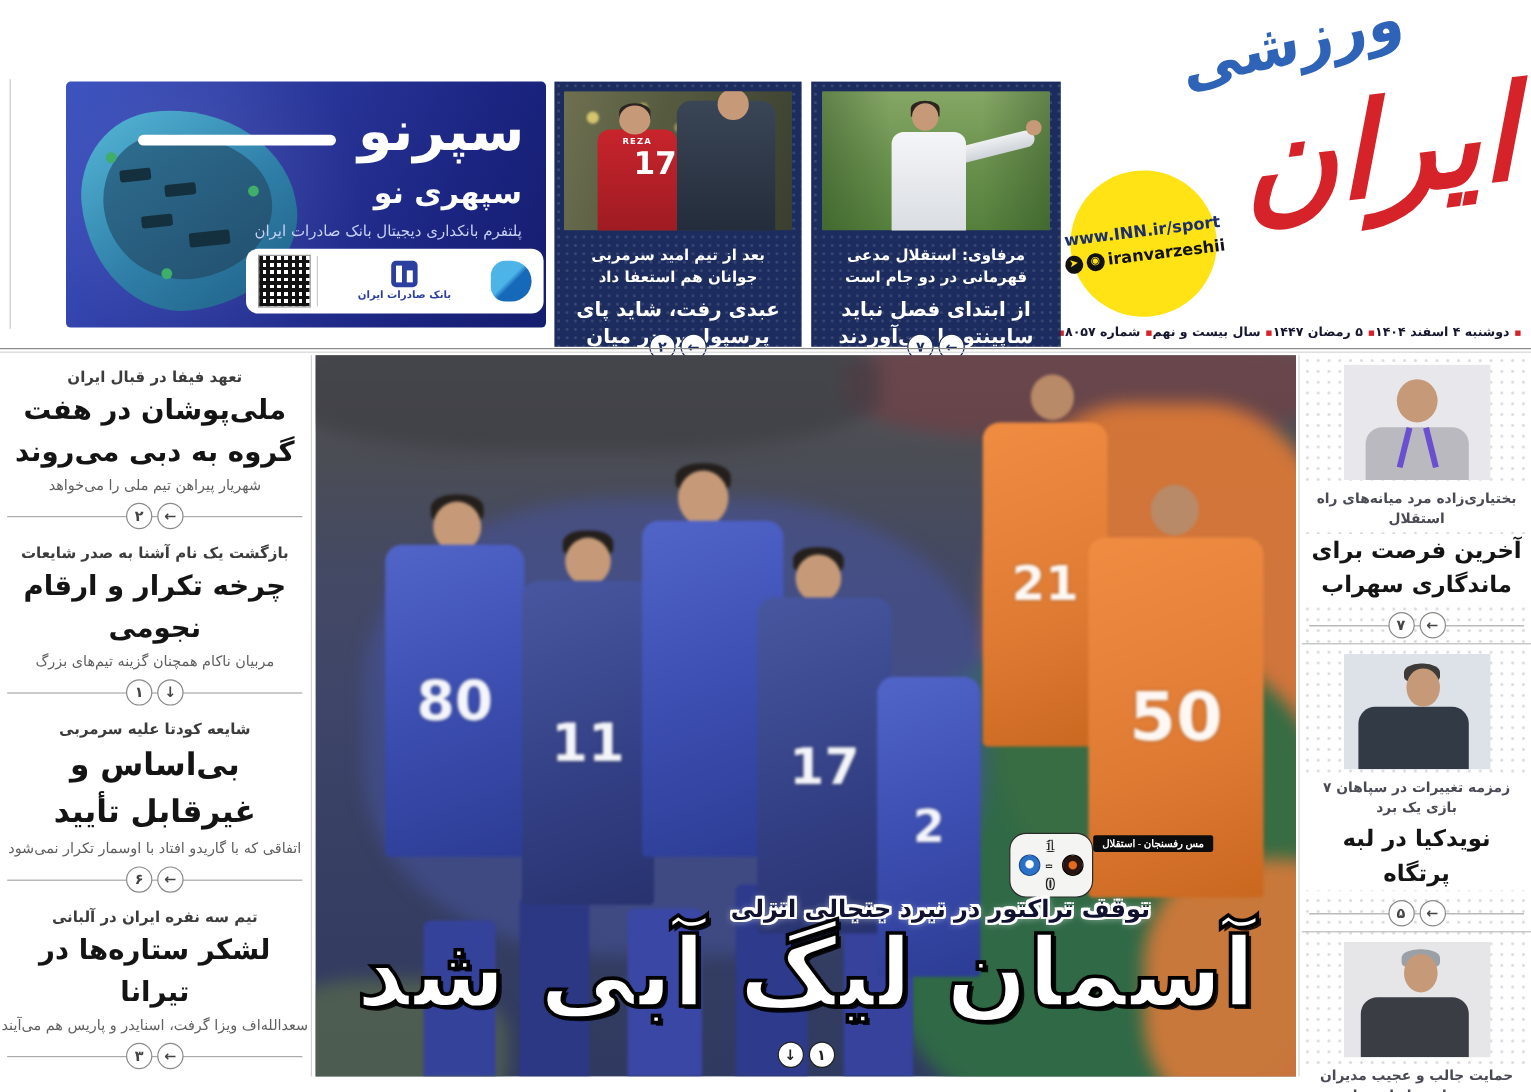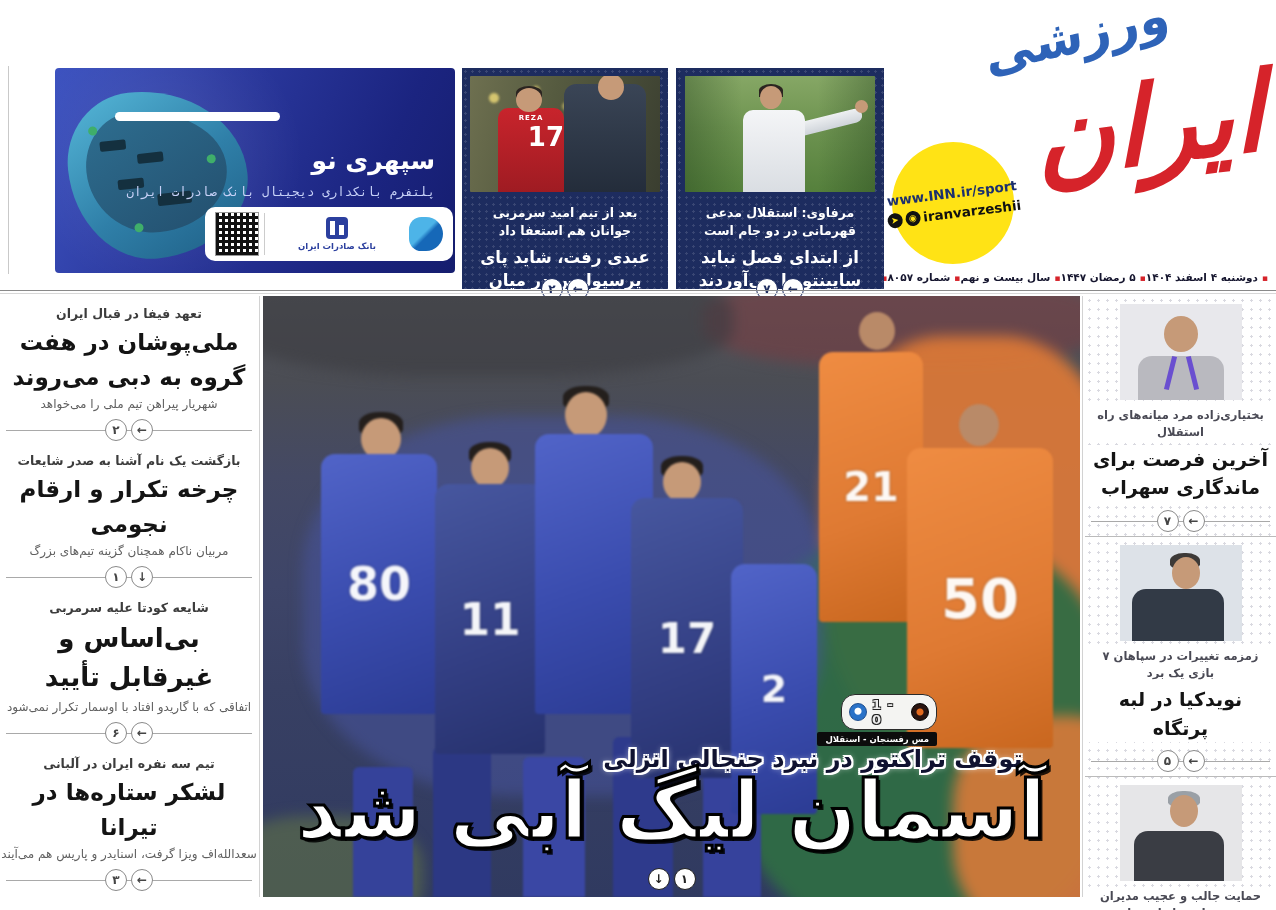--- a/index.html
+++ b/index.html
@@ -32,21 +32,21 @@
   .dl-end::after  { content:"▪"; color:#d6232a; margin-right:4px; font-size:9px; }
 
   
   .ad { position:absolute; left:55px; top:68px; width:400px; height:205px; border-radius:4px; overflow:hidden;
         background:linear-gradient(115deg,#3d53c0 0%,#2c3aa0 35%,#1b2480 75%,#151d6e 100%); direction:rtl; }
   .ad::before { content:""; position:absolute; left:-40px; top:-60px; width:300px; height:300px; border-radius:50%;
                 background:radial-gradient(circle,rgba(255,255,255,.10),transparent 65%); }
   .ad-logo { position:absolute; right:18px; top:14px; color:#fff; font-weight:bold; font-size:46px; letter-spacing:1px; }
   .ad-swoosh { position:absolute; right:175px; top:44px; width:165px; height:9px; border-radius:5px; background:#fff; }
   .ad-name { position:absolute; right:20px; top:78px; color:#fff; font-weight:bold; font-size:25px; }
-  .ad-tagline { position:absolute; right:20px; top:116px; color:#c7d1f7; font-size:12.5px;font-family:Liberation Mono, monospace; }
+  .ad-tagline { position:absolute; right:20px; top:116px; color:#c7d1f7; font-size:12.5px; }
   .ad-art { position:absolute; left:14px; top:22px; width:178px; height:168px; transform:rotate(-6deg);
             background:linear-gradient(150deg,#55b7d8,#2f7fa8 55%,#1f5f86); border-radius:38% 62% 55% 45% / 42% 55% 45% 58%; }
   .ad-art .floor { position:absolute; left:18px; top:20px; right:20px; bottom:26px;
                    background:linear-gradient(150deg,#2e6e90,#234f6e); border-radius:35% 65% 52% 48% / 45% 52% 48% 55%; }
   .ad-art .desk { position:absolute; width:26px; height:10px; background:#14303f; border-radius:2px; }
   .ad-art .plant { position:absolute; width:9px; height:9px; border-radius:50%; background:#3fae6a; }
   .ad-card { position:absolute; left:150px; bottom:12px; width:248px; height:54px; background:#fff; border-radius:10px;
              display:flex; flex-direction:row; align-items:center; gap:5px; padding:6px 10px; }
   .sep-mark { width:34px; height:34px; border-radius:42% 58% 58% 42%; flex:0 0 auto;
               background:linear-gradient(135deg,#4db4e8 45%,#1668b8 55%); }
@@ -127,35 +127,35 @@
   .soft-layer { position:absolute; inset:0; filter:blur(1.2px); }
   .jersey { position:absolute; border-radius:14px 14px 4px 4px; display:flex; align-items:center; justify-content:center; }
   .jersey.blue { background:linear-gradient(160deg,#5164c8 0%,#3a4cae 55%,#2c3c94 100%); }
   .jersey.blue2 { background:linear-gradient(160deg,#47579f 0%,#333f84 60%,#27326e 100%); }
   .jersey.orange { background:linear-gradient(160deg,#ef8c42 0%,#df7a33 60%,#c9671f 100%); }
   .jnum { color:#fff; font-weight:bold; opacity:.95; text-shadow:0 0 3px rgba(0,0,0,.35); }
   .headc { position:absolute; border-radius:50%; background:#c69a78; }
   .hairc { position:absolute; border-radius:46% 46% 30% 30%; background:#241f1c; }
   .legs { position:absolute; bottom:0; border-radius:6px 6px 0 0; }
 
-  .scorebox { position:absolute; width:96px; display:flex; flex-direction:column; align-items:flex-end; }
+  .scorebox { position:absolute; width:96px; display:flex; flex-direction:row; align-items:flex-start;font-family:Liberation Serif, serif; }
   .score-pill { display:flex; align-items:center; gap:5px; background:#f4f4f2; border:1.5px solid #2a2a2a;
                 border-radius:14px; padding:2px 7px; direction:ltr; }
   .slogo { width:18px; height:18px; border-radius:50%; flex:0 0 auto; }
   .slogo.esteghlal { background:radial-gradient(circle at 50% 45%, #fff 0 3px, #2a72c8 4px); border:1.5px solid #1b4c8e; }
   .slogo.mes { background:radial-gradient(circle at 50% 50%, #e46a1e 0 3px, #2a1410 4px); border:1.5px solid #000; }
   .slogo.traktor { background:radial-gradient(circle at 50% 50%, #d42828 0 5px, #241212 6px); border:1.5px solid #000; }
   .slogo.malavan { background:radial-gradient(circle at 50% 45%, #fff 0 3px, #27418f 4px); border:1.5px solid #16265c; }
   .sval { font-size:13px; font-weight:bold; color:#ececec;
           text-shadow:-1px -1px 0 #222,1px -1px 0 #222,-1px 1px 0 #222,1px 1px 0 #222; letter-spacing:1px; }
   .slabel { margin-top:2px; background:#0c0c0c; color:#fff; font-size:8.5px; font-weight:bold; padding:2px 8px;
             border-radius:2px; white-space:nowrap; }
 
-  .main-kicker { position:absolute; left:330px; top:449px; width:440px; text-align:center; direction:rtl;
-                 font-size:24px; font-weight:bold; color:#101230;
+  .main-kicker { position:absolute; left:346px; top:449px; width:440px; text-align:left; direction:rtl;
+                 font-size:20px; font-weight:bold; color:#101230;
                  text-shadow:-2px -2px 0 #fff,2px -2px 0 #fff,-2px 2px 0 #fff,2px 2px 0 #fff,0 -2px 0 #fff,0 2px 0 #fff,-2px 0 0 #fff,2px 0 0 #fff,0 0 7px #fff; }
   .main-head { position:absolute; left:0; top:468px; width:817px; text-align:center; direction:rtl;
                font-size:80px; font-weight:bold; color:#fff; -webkit-text-stroke:3px #000;
                text-shadow:0 0 2px #000, 3px 3px 0 rgba(0,0,0,.85); letter-spacing:-1px; }
   .main-mark { position:absolute; left:50%; top:572px; transform:translateX(-50%); display:flex; gap:4px; }
 
   .vline-l { position:absolute; left:259px; top:296px; height:601px; border-left:1px solid #d2d2d2; }
   .vline-r { position:absolute; left:1082px; top:296px; height:601px; border-left:1px solid #d2d2d2; }
 </style>
 </head>
@@ -188,20 +188,21 @@
     <div class="ad-art">
       <div class="floor"></div>
       <div class="desk" style="left:34px; top:46px;"></div>
       <div class="desk" style="left:70px; top:62px;"></div>
       <div class="desk" style="left:48px; top:86px;"></div>
       <div class="desk" style="left:86px; top:104px; width:34px; height:12px;"></div>
       <div class="plant" style="left:24px; top:30px;"></div>
       <div class="plant" style="right:30px; top:70px;"></div>
       <div class="plant" style="left:60px; bottom:28px;"></div>
     </div>
+    <div class="ad-logo">سپرنو</div>
     <div class="ad-swoosh"></div>
     <div class="ad-name">سپهری نو</div>
     <div class="ad-tagline">پلتفرم بانکداری دیجیتال بانک صادرات ایران</div>
     <div class="ad-card">
       <div class="sep-mark"></div>
       <div class="bank-box">
         <div class="bank-mark"></div>
         <div class="bank-name">بانک صادرات ایران</div>
       </div>
       <div class="card-div"></div>

